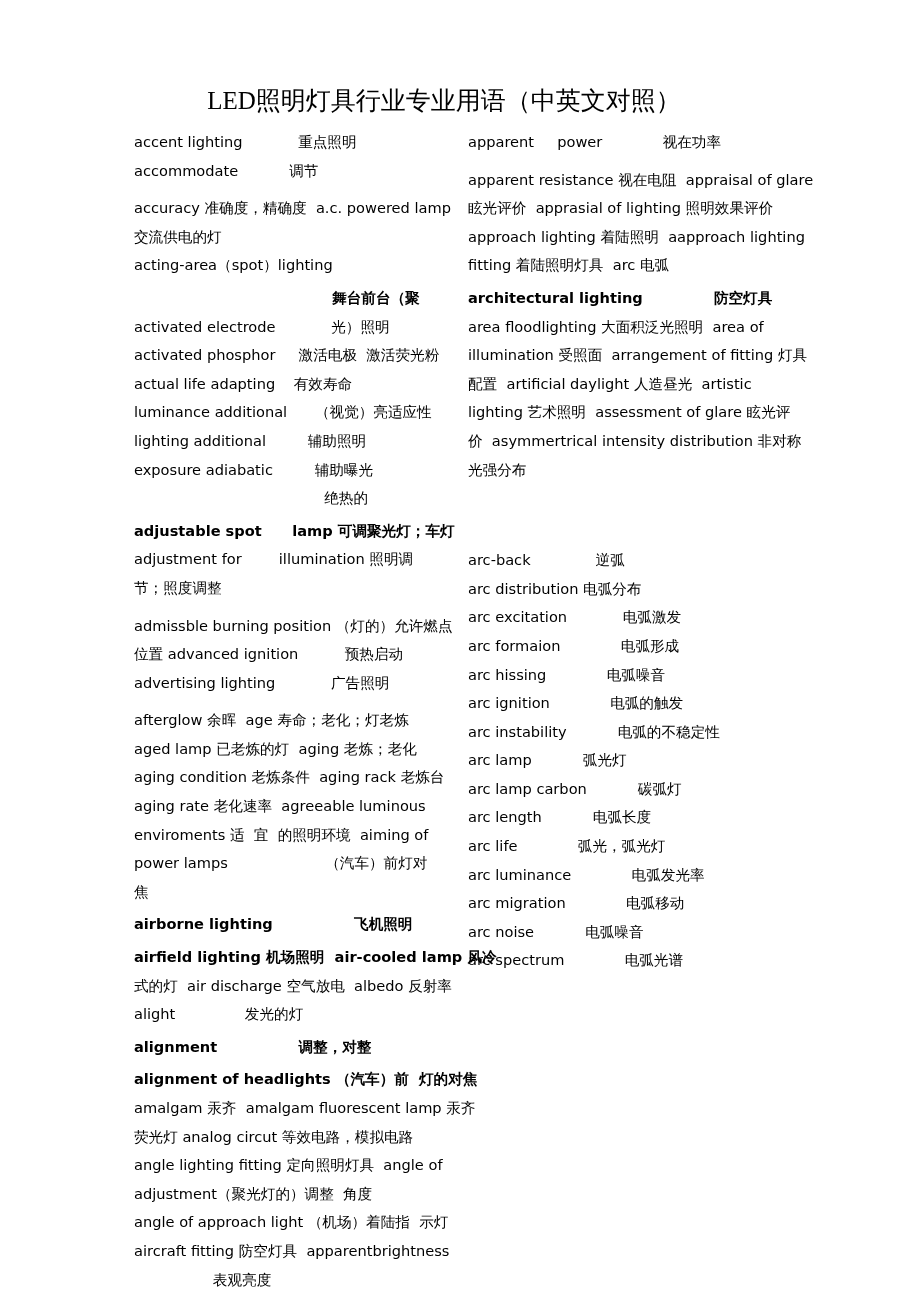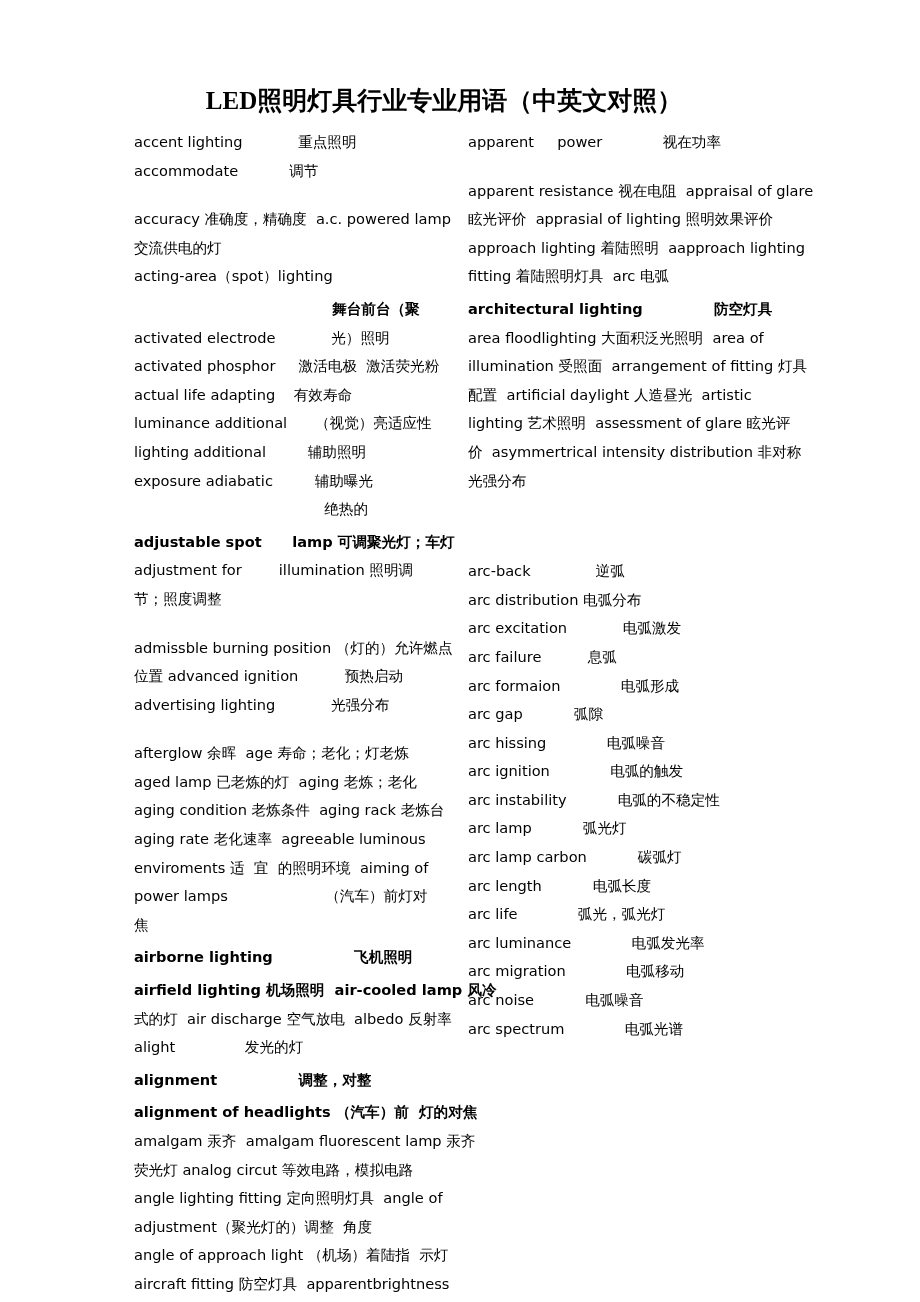--- a/index.html
+++ b/index.html
@@ -21,21 +21,21 @@
     width: 920px;
     height: 1302px;
     background: #ffffff;
   }
   .title {
     position: absolute;
     left: 0;
     top: 84px;
     width: 888px;
     text-align: center;
-    font-weight: bold;
+    font-weight: normal;
     font-size: 25px;
     letter-spacing: 0px;
     font-family: "Liberation Serif", "DejaVu Serif", serif;
   }
   .col {
     position: absolute;
     top: 128px;
     font-size: 15.2px;
     line-height: 1.0;
   }
@@ -48,21 +48,21 @@
     width: 322px;
   }
   
   .ln {
     display: block;
     white-space: pre;
     height: 28.6px;
     line-height: 28.6px;
     overflow: visible;
   }
-  .ln.gap-before { margin-top: 20px; }
+  .ln.gap-before { margin-top: 9px; }
   .ln.gap-before-sm { margin-top: 4px; font-weight: bold; }
   .ln.big-gap { margin-top: 62px; }
   .zh {
     font-family: "DejaVu Sans", "Liberation Sans", sans-serif;
     font-size: 14.6px;
   }
 </style>
 </head>
 <body>
 
@@ -82,21 +82,21 @@
     <span class="ln zh">actual life adapting    有效寿命</span>
     <span class="ln zh">luminance additional      （视觉）亮适应性</span>
     <span class="ln zh">lighting additional         辅助照明</span>
     <span class="ln zh">exposure adiabatic         辅助曝光</span>
     <span class="ln zh">                                         绝热的</span>
     <span class="ln zh gap-before-sm">adjustable spot      lamp 可调聚光灯；车灯</span>
     <span class="ln zh">adjustment for        illumination 照明调</span>
     <span class="ln zh">节；照度调整</span>
     <span class="ln zh gap-before">admissble burning position （灯的）允许燃点</span>
     <span class="ln zh">位置 advanced ignition          预热启动</span>
-    <span class="ln zh">advertising lighting            光强分布</span>
+    <span class="ln zh">advertising lighting            广告照明</span>
     <span class="ln zh gap-before">afterglow 余晖  age 寿命；老化；灯老炼</span>
     <span class="ln zh">aged lamp 已老炼的灯  aging 老炼；老化</span>
     <span class="ln zh">aging condition 老炼条件  aging rack 老炼台</span>
     <span class="ln zh">aging rate 老化速率  agreeable luminous</span>
     <span class="ln zh">enviroments 适  宜  的照明环境  aiming of</span>
     <span class="ln zh">power lamps                     （汽车）前灯对</span>
     <span class="ln zh">焦</span>
     <span class="ln zh gap-before-sm">airborne lighting                飞机照明</span>
     <span class="ln zh gap-before-sm">airfield lighting 机场照明  air-cooled lamp 风冷</span>
     <span class="ln zh">式的灯  air discharge 空气放电  albedo 反射率</span>
@@ -122,23 +122,21 @@
     <span class="ln zh gap-before-sm">architectural lighting              防空灯具</span>
     <span class="ln zh">area floodlighting 大面积泛光照明  area of</span>
     <span class="ln zh">illumination 受照面  arrangement of fitting 灯具</span>
     <span class="ln zh">配置  artificial daylight 人造昼光  artistic</span>
     <span class="ln zh">lighting 艺术照明  assessment of glare 眩光评</span>
     <span class="ln zh">价  asymmertrical intensity distribution 非对称</span>
     <span class="ln zh">光强分布</span>
     <span class="ln zh big-gap">arc-back              逆弧</span>
     <span class="ln zh">arc distribution 电弧分布</span>
     <span class="ln zh">arc excitation            电弧激发</span>
-    <span class="ln zh">arc failure          息弧</span>
     <span class="ln zh">arc formaion             电弧形成</span>
-    <span class="ln zh">arc gap           弧隙</span>
     <span class="ln zh">arc hissing             电弧噪音</span>
     <span class="ln zh">arc ignition             电弧的触发</span>
     <span class="ln zh">arc instability           电弧的不稳定性</span>
     <span class="ln zh">arc lamp           弧光灯</span>
     <span class="ln zh">arc lamp carbon           碳弧灯</span>
     <span class="ln zh">arc length           电弧长度</span>
     <span class="ln zh">arc life             弧光，弧光灯</span>
     <span class="ln zh">arc luminance             电弧发光率</span>
     <span class="ln zh">arc migration             电弧移动</span>
     <span class="ln zh">arc noise           电弧噪音</span>

